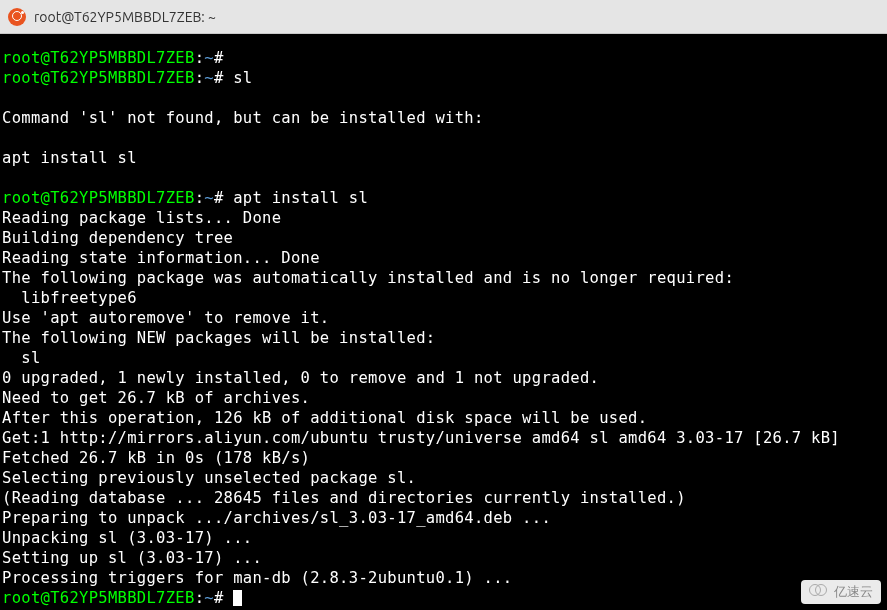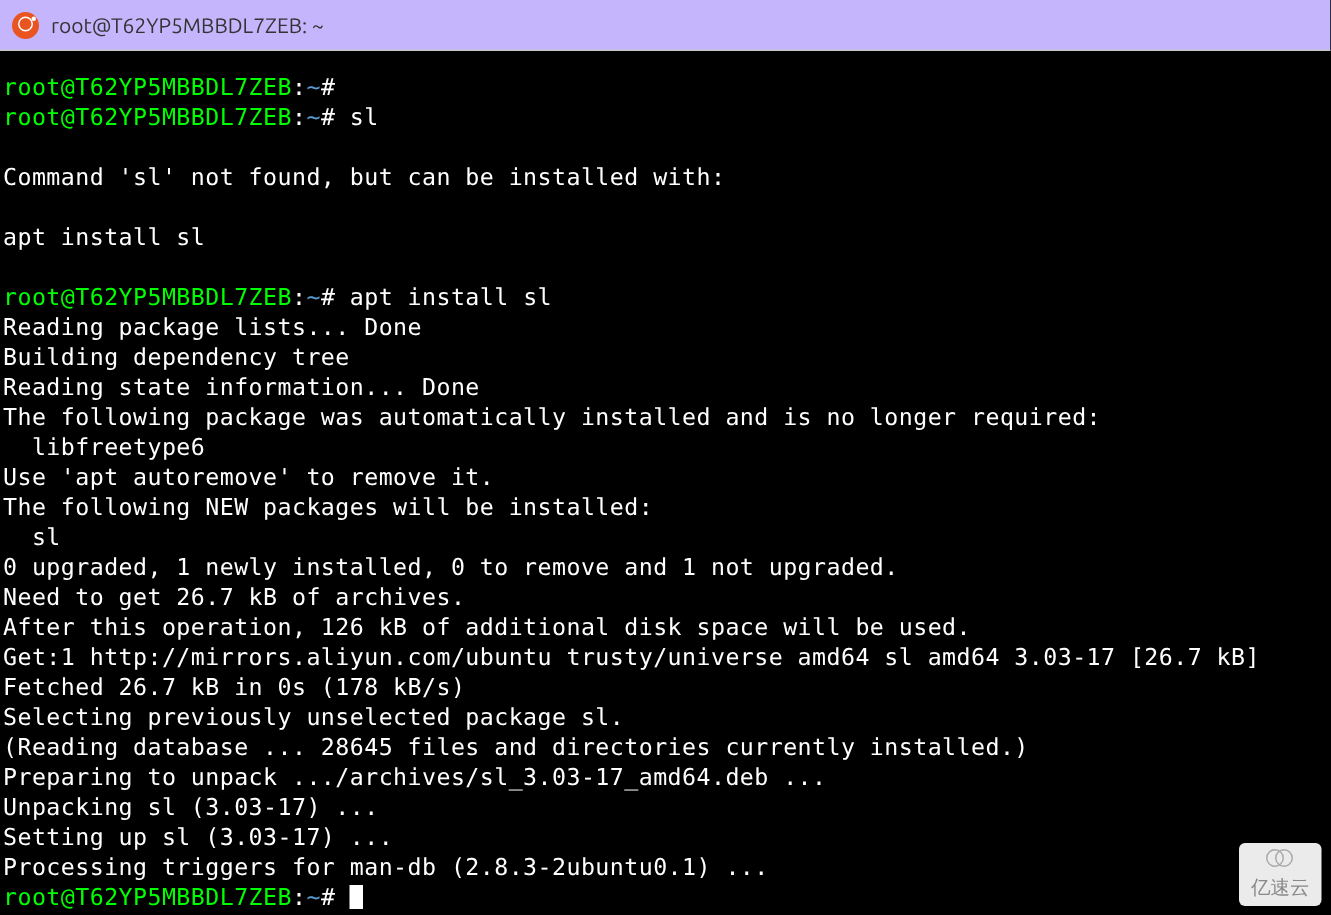--- a/index.html
+++ b/index.html
@@ -10,21 +10,21 @@
     body {
       width: 887px;
       height: 610px;
       font-family: "Noto Sans Mono", "DejaVu Sans Mono", "Courier New", monospace;
       background: #000;
       overflow: hidden;
       position: relative;
     }
     .titlebar {
       height: 34px;
-      background: #c4b5fd;
+      background: #e5e5e5;
       border-bottom: 1px solid #c8c8c8;
       display: flex;
       align-items: center;
       padding: 0 8px;
       gap: 8px;
     }
     .ubuntu-logo {
       width: 18px;
       height: 18px;
       border-radius: 50%;
@@ -93,26 +93,25 @@
       margin-bottom: 2px;
     }
     .watermark {
       position: absolute;
       right: 6px;
       bottom: 6px;
       background: rgba(255,255,255,0.92);
       border-radius: 4px;
       padding: 3px 8px;
       display: flex;
-      align-items: center;
+      align-items: flex-start;
       gap: 5px;
       font-family: Liberation Mono, monospace;
       color: #888;
       font-size: 13px;
-      flex-direction: column;
     }
     .watermark-cloud {
       width: 20px;
       height: 13px;
       position: relative;
     }
     .watermark-cloud::before {
       content: "";
       position: absolute;
       width: 10px;

